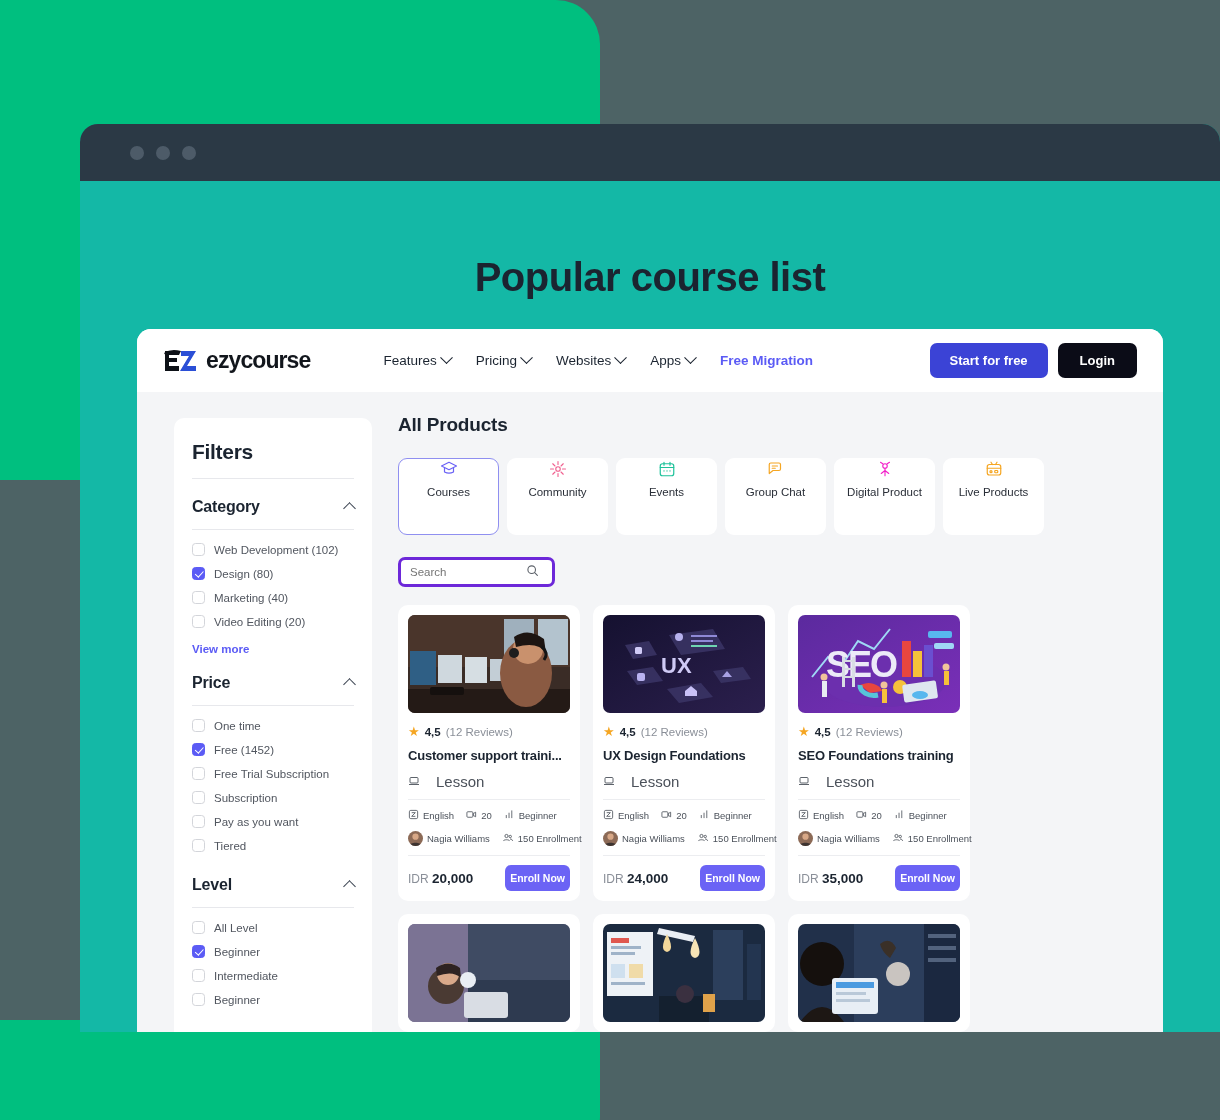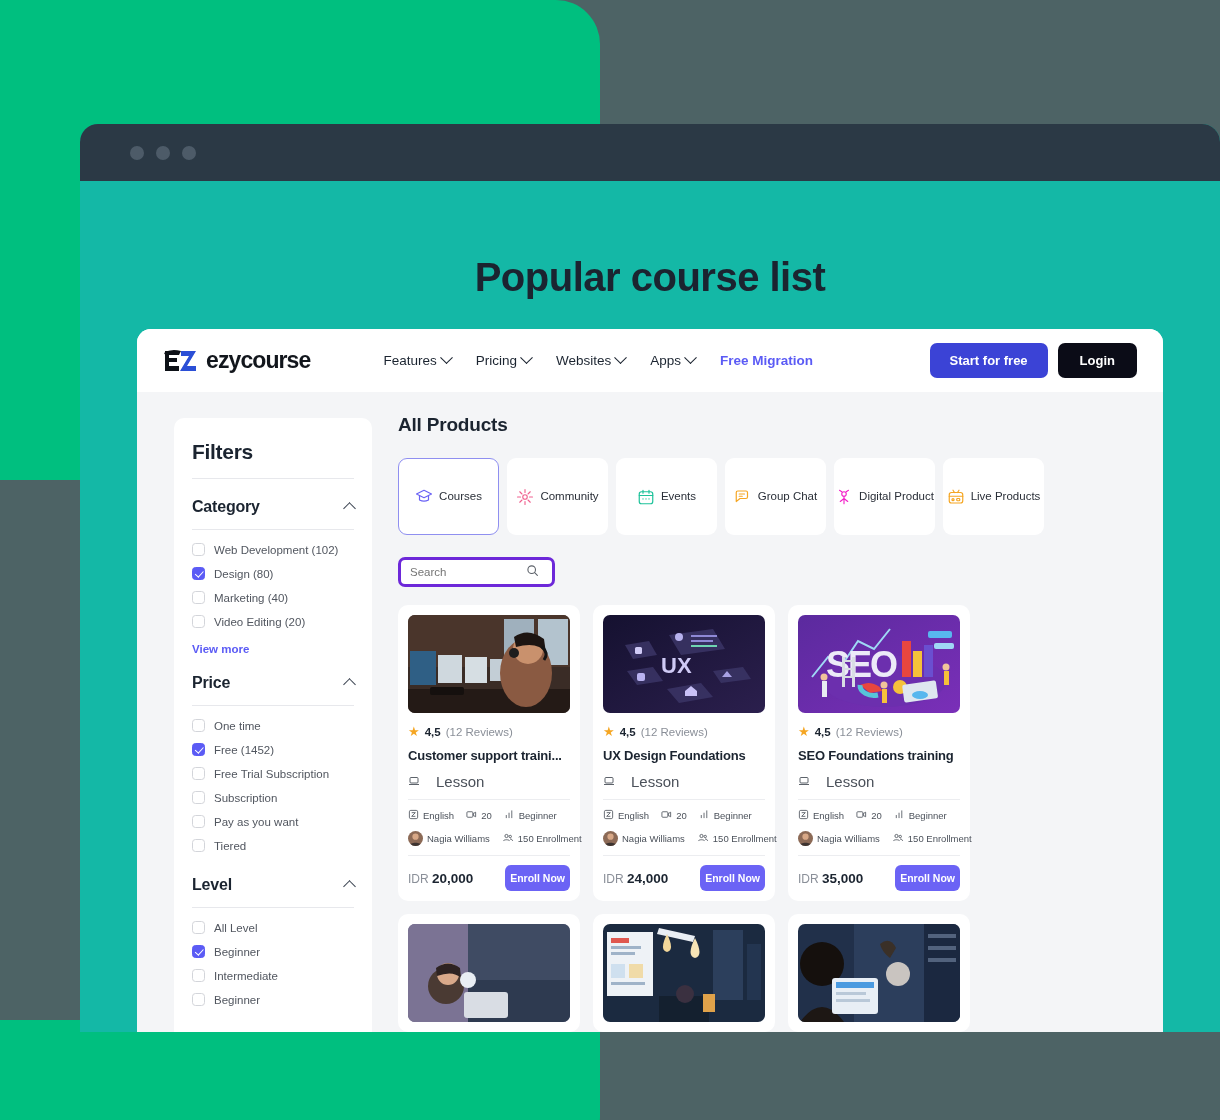--- a/index.html
+++ b/index.html
@@ -124,21 +124,21 @@
   .view-more { margin-top: 15px; font-size: 11.5px; color: #5b5bf5; font-weight: bold; cursor: pointer; }
 
   
   .main { flex: 1; padding: 22px 0 0 26px; overflow: hidden; position: relative; }
   .main-title { font-size: 19px; font-weight: bold; color: #1b2430; letter-spacing: -0.2px; }
 
   .types { display: flex; gap: 8px; margin-top: 22px; }
   .type {
     width: 101px; height: 77px; background: #fff; border-radius: 9px;
     border: 1px solid transparent;
-    display: flex; flex-direction: row; align-items: center; justify-content: center;
+    display: flex; flex-direction: column; align-items: center; justify-content: flex-start;
     gap: 6px; cursor: pointer; flex: none;
   }
   .type.active { border-color: #8f8ff0; }
   .type-label { font-size: 11.5px; color: #2a2f38; text-align: center; line-height: 1.22; }
   .type-ico { height: 20px; display: flex; align-items: center; }
 
   .searchbar {
     margin-top: 22px; width: 157px; height: 30px; background: #fff;
     border: 3px solid #6d28d9; border-radius: 7px;
     display: flex; align-items: center; padding: 0 9px; gap: 6px;

